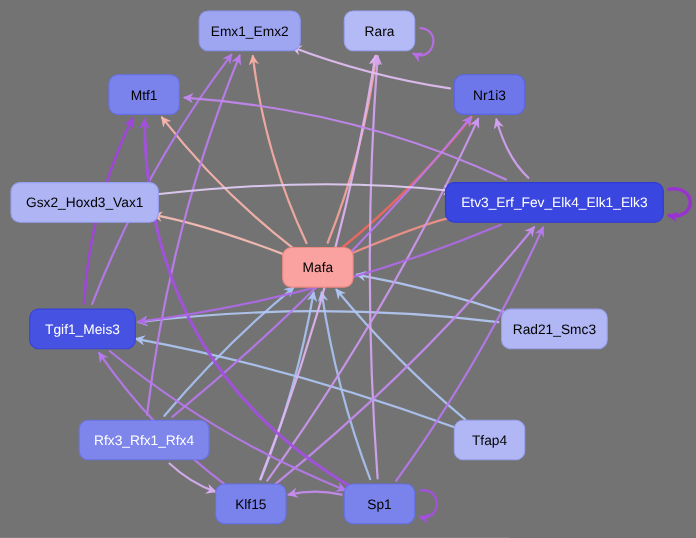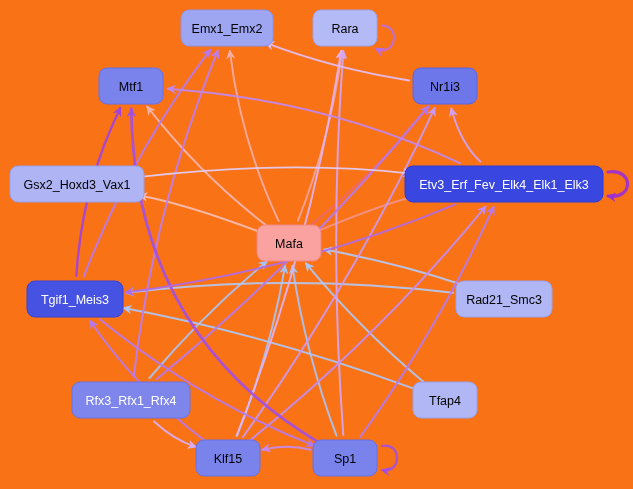--- a/index.html
+++ b/index.html
@@ -1,16 +1,16 @@
 <!DOCTYPE html>
 <html><head>
 <meta charset="utf-8">
 <style>
   html,body{margin:0;padding:0;background:#ffffff;}
-  .canvas{width:633px;height:489px;position:relative;background:#f97316;overflow:hidden;}
+  .canvas{width:633px;height:489px;position:relative;background:#737373;overflow:hidden;}
   svg{display:block;}
   text{font-family:"Liberation Sans","DejaVu Sans",sans-serif;}
 </style>
 </head>
 <body>
 
 <div class="canvas">
   <svg id="graph" width="633" height="489" viewBox="0 0 633 489" role="img">
       <defs>
         <marker id="arw0" viewBox="0 0 10 10" refX="8.5" refY="5" markerWidth="9.5" markerHeight="9.5" markerUnits="userSpaceOnUse" orient="auto">

